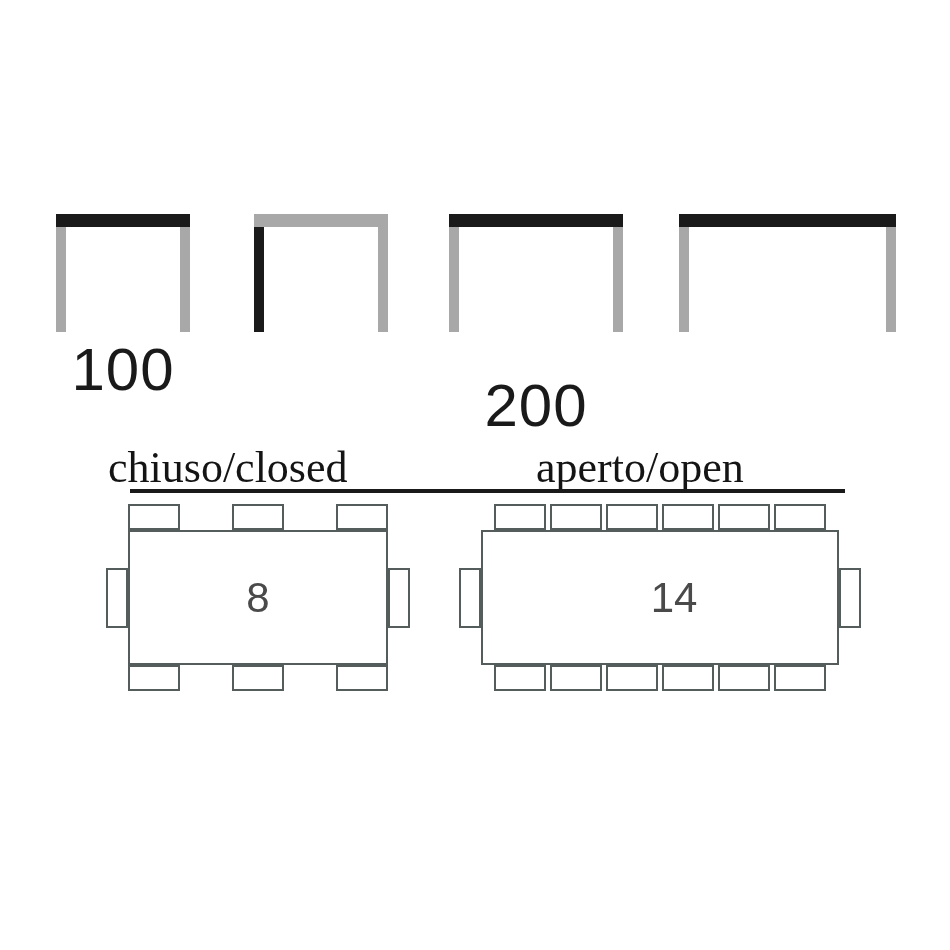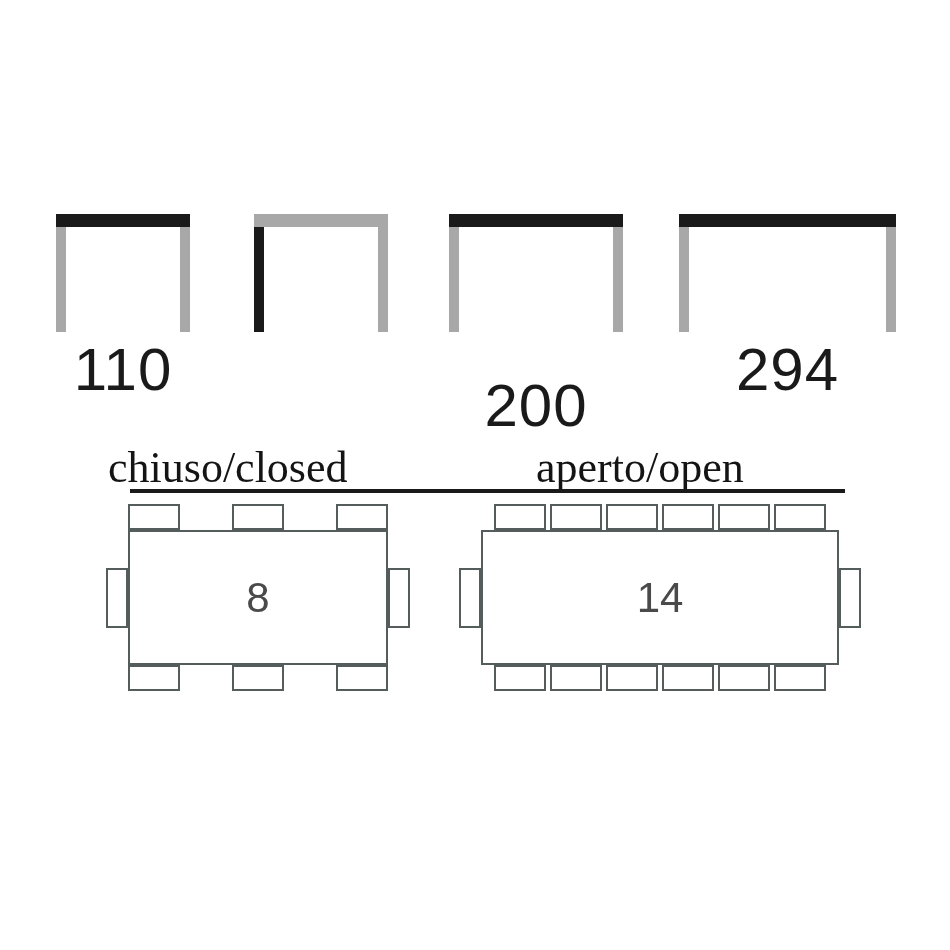--- a/index.html
+++ b/index.html
@@ -89,38 +89,37 @@
 </style>
 </head>
 <body>
 
 <div id="page">
     <div class="elev" style="left: 56px; top: 214px; width: 134px; height: 118px;">
       <div class="elev-top" style="width: 134px; background: rgb(26, 26, 26);"></div>
       <div class="elev-leg left" style="height: 105px; background: rgb(168, 168, 168);"></div>
       <div class="elev-leg right" style="height: 105px; background: rgb(168, 168, 168);"></div>
     </div>
-    <div class="dim-label" style="left: 56px; top: 340px; width: 134px;">110</div>
+    <div class="dim-label" style="left: 56px; top: 340px; width: 134px;">100</div>
     <div class="elev" style="left: 254px; top: 214px; width: 134px; height: 118px;">
       <div class="elev-top" style="width: 134px; background: rgb(168, 168, 168);"></div>
       <div class="elev-leg left" style="height: 105px; background: rgb(26, 26, 26);"></div>
       <div class="elev-leg right" style="height: 105px; background: rgb(168, 168, 168);"></div>
     </div>
     <div class="elev" style="left: 449px; top: 214px; width: 174px; height: 118px;">
       <div class="elev-top" style="width: 174px; background: rgb(26, 26, 26);"></div>
       <div class="elev-leg left" style="height: 105px; background: rgb(168, 168, 168);"></div>
       <div class="elev-leg right" style="height: 105px; background: rgb(168, 168, 168);"></div>
     </div>
     <div class="dim-label" style="left: 449px; top: 340px; width: 174px; margin-top: 36px;">200</div>
     <div class="elev" style="left: 679px; top: 214px; width: 217px; height: 118px;">
       <div class="elev-top" style="width: 217px; background: rgb(26, 26, 26);"></div>
       <div class="elev-leg left" style="height: 105px; background: rgb(168, 168, 168);"></div>
       <div class="elev-leg right" style="height: 105px; background: rgb(168, 168, 168);"></div>
     </div>
-    <div class="dim-label" style="left: 679px; top: 340px; width: 217px;">294</div>
     <div class="caption" style="left: 108px; top: 446px;">chiuso/closed</div>
     <div class="caption" style="left: 536px; top: 446px;">aperto/open</div>
     <div class="caption-rule" style="left: 130px; top: 489px; width: 715px; height: 4px;"></div>
     <div class="seat" style="left: 128px; top: 504px; width: 52px; height: 26px;"></div>
     <div class="seat" style="left: 232px; top: 504px; width: 52px; height: 26px;"></div>
     <div class="seat" style="left: 336px; top: 504px; width: 52px; height: 26px;"></div>
     <div class="seat" style="left: 128px; top: 665px; width: 52px; height: 26px;"></div>
     <div class="seat" style="left: 232px; top: 665px; width: 52px; height: 26px;"></div>
     <div class="seat" style="left: 336px; top: 665px; width: 52px; height: 26px;"></div>
     <div class="seat" style="left: 106px; top: 567.5px; width: 22px; height: 60px;"></div>
@@ -135,14 +134,14 @@
     <div class="seat" style="left: 774px; top: 504px; width: 52px; height: 26px;"></div>
     <div class="seat" style="left: 494px; top: 665px; width: 52px; height: 26px;"></div>
     <div class="seat" style="left: 550px; top: 665px; width: 52px; height: 26px;"></div>
     <div class="seat" style="left: 606px; top: 665px; width: 52px; height: 26px;"></div>
     <div class="seat" style="left: 662px; top: 665px; width: 52px; height: 26px;"></div>
     <div class="seat" style="left: 718px; top: 665px; width: 52px; height: 26px;"></div>
     <div class="seat" style="left: 774px; top: 665px; width: 52px; height: 26px;"></div>
     <div class="seat" style="left: 459px; top: 567.5px; width: 22px; height: 60px;"></div>
     <div class="seat" style="left: 839px; top: 567.5px; width: 22px; height: 60px;"></div>
     <div class="plan-table" style="left: 481px; top: 530px; width: 358px; height: 135px;"></div>
-    <div class="seat-count" style="left: 481px; top: 576.5px; width: 358px; text-align: center;">14</div>
+    <div class="seat-count" style="left: 495px; top: 576.5px; width: 358px; text-align: center;">14</div>
   </div>
 
 </body></html>

